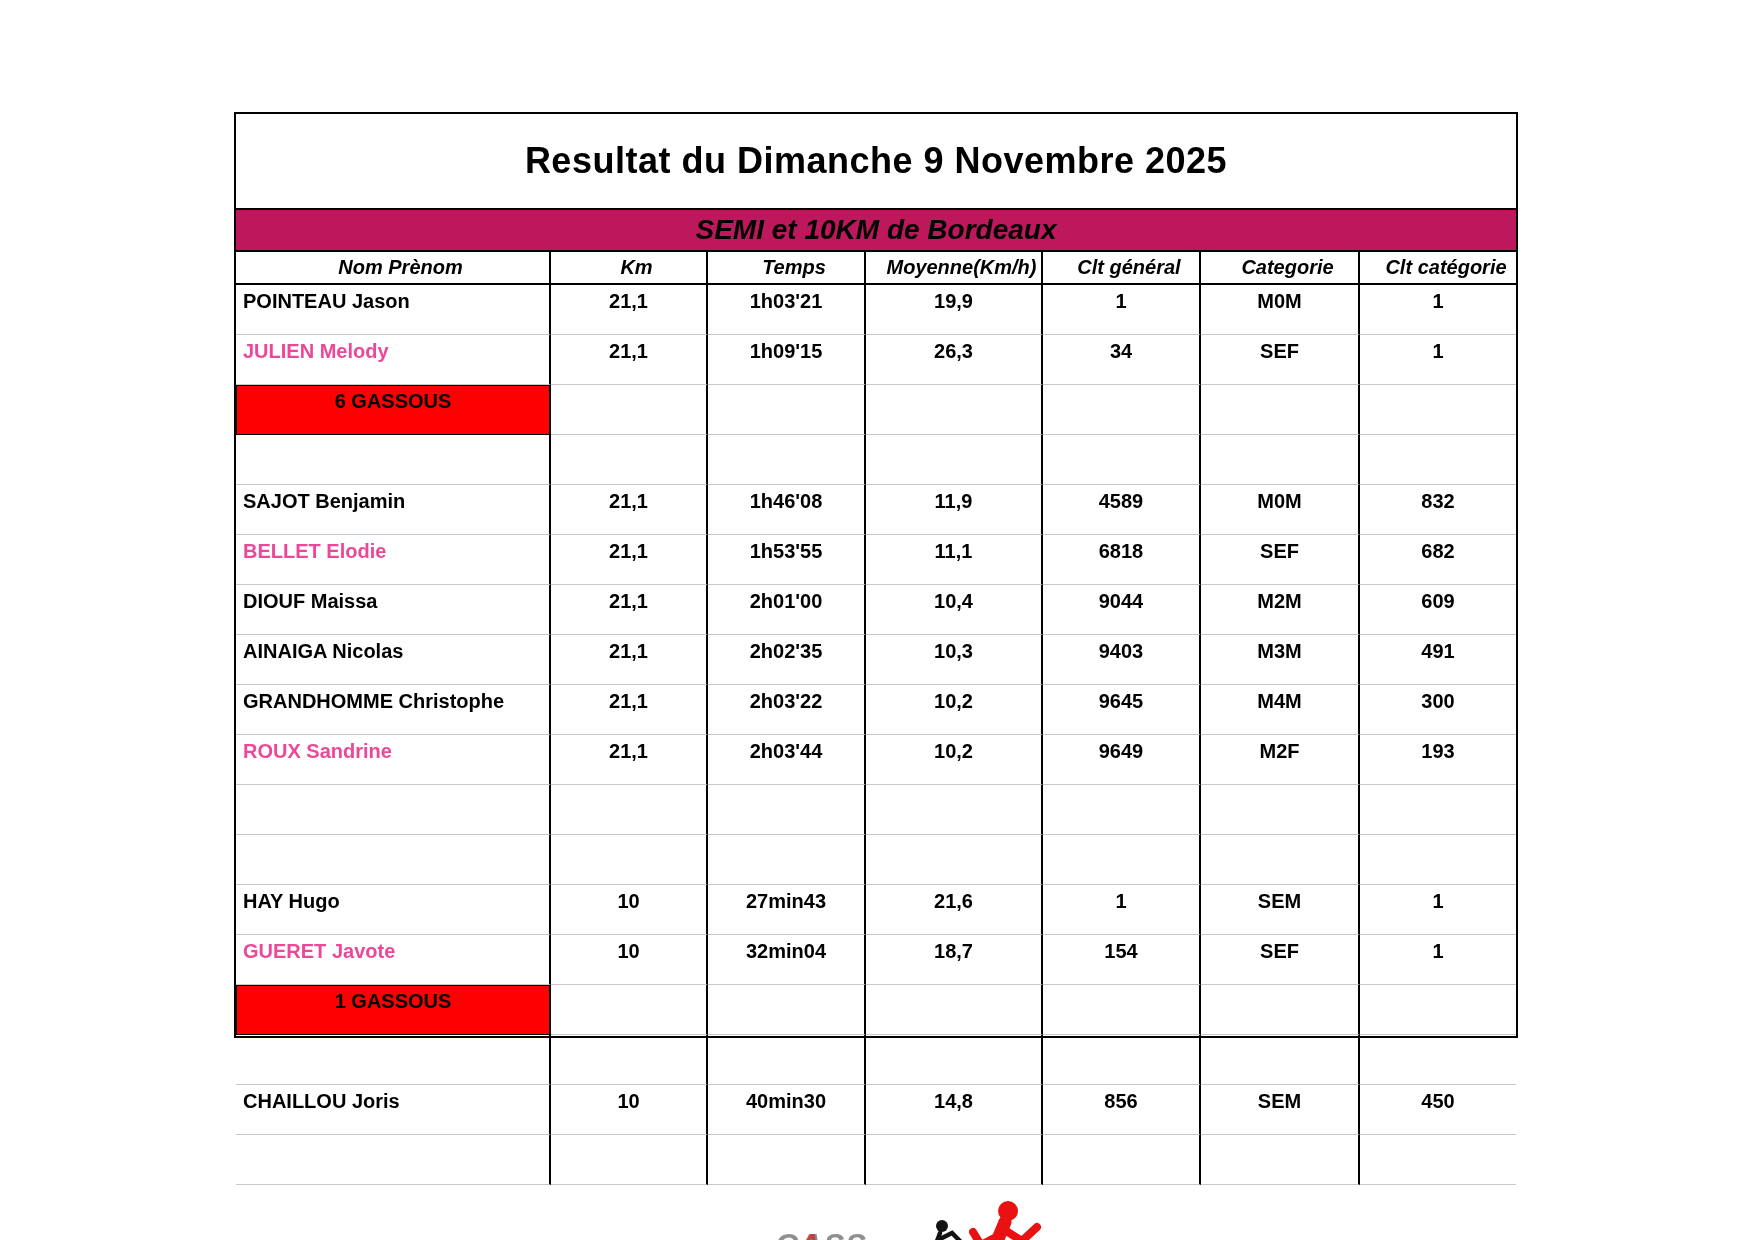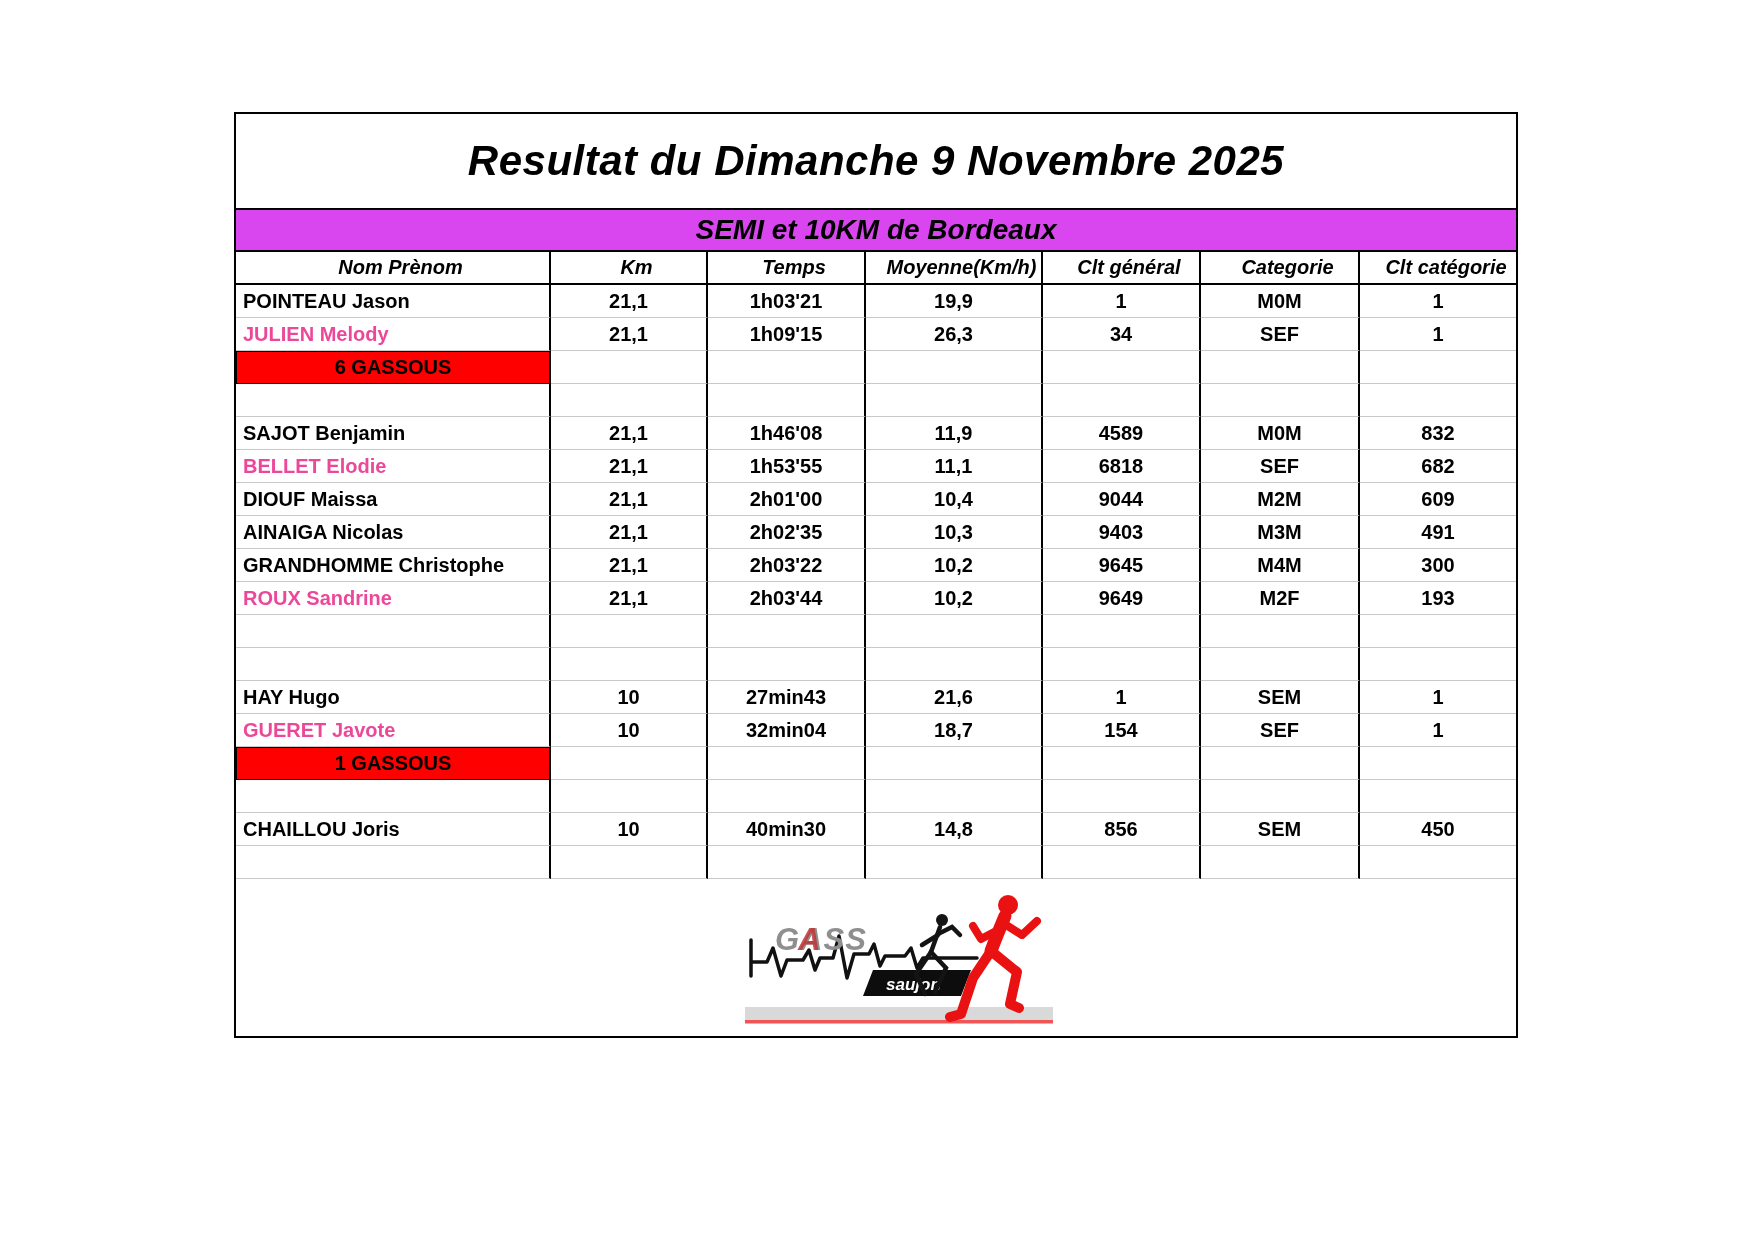--- a/index.html
+++ b/index.html
@@ -19,30 +19,30 @@
     background:#fff;
   }
   
   .banner{
     height:96px;
     box-sizing:border-box;
     border-bottom:2px solid #000;
     display:flex;align-items:center;justify-content:center;
   }
   .title{
-    font-size:42px;font-weight:bold;font-style:italic;color:#000;
+    font-size:36px;font-weight:bold;color:#000;
     letter-spacing:0.5px;
   }
   
   .subtitle-row{
     height:42px;
     box-sizing:border-box;
     border-bottom:2px solid #000;
     display:flex;align-items:center;justify-content:center;
-    background:#d946ef;
+    background:#be185d;
   }
   .subtitle{
     font-size:28px;font-weight:bold;font-style:italic;color:#000;
   }
   
   .header-row,.trow{
     display:grid;
     grid-template-columns:315px 157px 158px 177px 158px 159px 156px;
   }
   .header-row{
@@ -51,21 +51,21 @@
     border-bottom:2px solid #000;
   }
   .hcell{
     font-size:20px;font-weight:bold;font-style:italic;color:#000;
     text-align:center;line-height:30px;
     border-right:2px solid #000;
     box-sizing:border-box;
     overflow:hidden;white-space:nowrap;margin-left:16px;
   }
   .hcell:last-child{border-right:none;}
-  .trow{height:33px;}
+  .trow{height:50px;}
   .cell{
     font-size:20px;font-weight:bold;color:#000;
     text-align:center;line-height:32px;
     border-right:2px solid #000;
     border-bottom:1px solid #c9c9c9;
     box-sizing:border-box;
     overflow:hidden;white-space:nowrap;
   }
   .cell:last-child{border-right:none;}
   .cell.left{text-align:left;padding-left:7px;}

